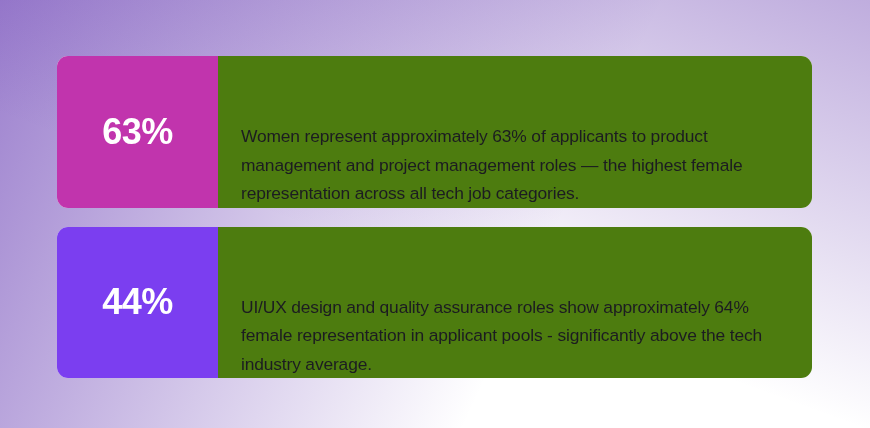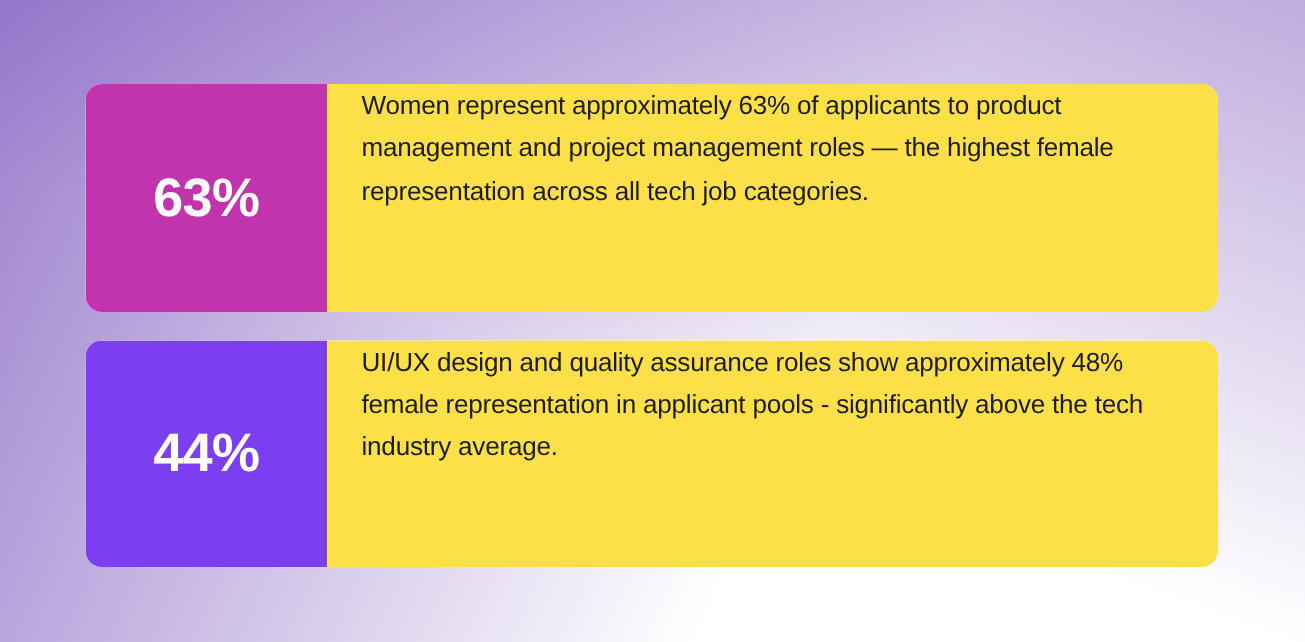--- a/index.html
+++ b/index.html
@@ -82,23 +82,23 @@
     font-weight: 700;
     letter-spacing: -0.5px;
     line-height: 1;
   }
 
   .stat-badge.magenta { background: #c134ad; }
   .stat-badge.purple  { background: #7b3ef0; }
 
   .stat-body {
     flex: 1 1 auto;
-    background: #fde047;
+    background: #4d7c0f;
     display: flex;
-    align-items: flex-start;
+    align-items: flex-end;
     padding: 0 16px 0 23px;
     box-sizing: border-box;
   }
 
   .stat-text {
     font-size: 17.4px;
     line-height: 28.4px;
     color: #1c1c21;
     letter-spacing: -0.15px;
     font-weight: 400;
@@ -118,18 +118,18 @@
       <div class="stat-body">
         <p class="stat-text">Women represent approximately 63% of applicants to product management and project management roles — the highest female representation across all tech job categories.</p>
       </div>
     </div>
 
     <div class="stat-card">
       <div class="stat-badge purple">
         <span>44%</span>
       </div>
       <div class="stat-body">
-        <p class="stat-text">UI/UX design and quality assurance roles show approximately 48% female representation in applicant pools - significantly above the tech industry average.</p>
+        <p class="stat-text">UI/UX design and quality assurance roles show approximately 64% female representation in applicant pools - significantly above the tech industry average.</p>
       </div>
     </div>
 
   </div>
 </div>
 
 </body></html>

